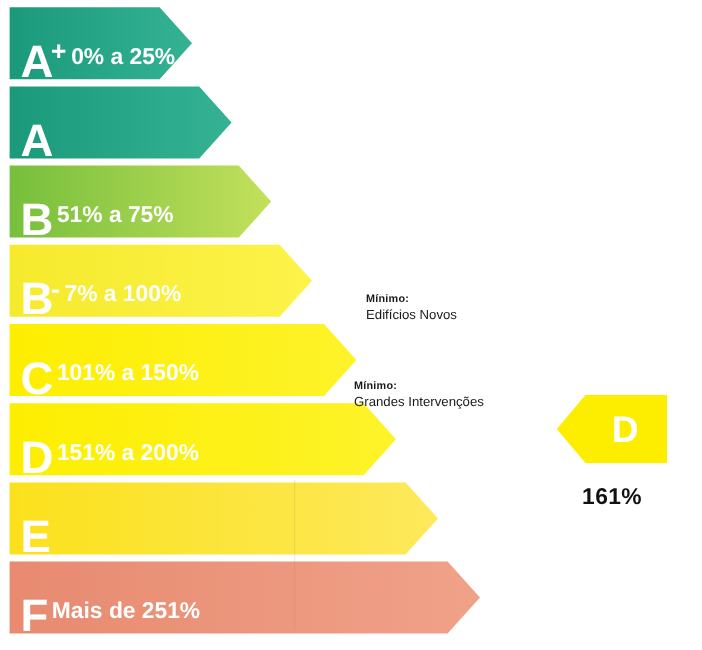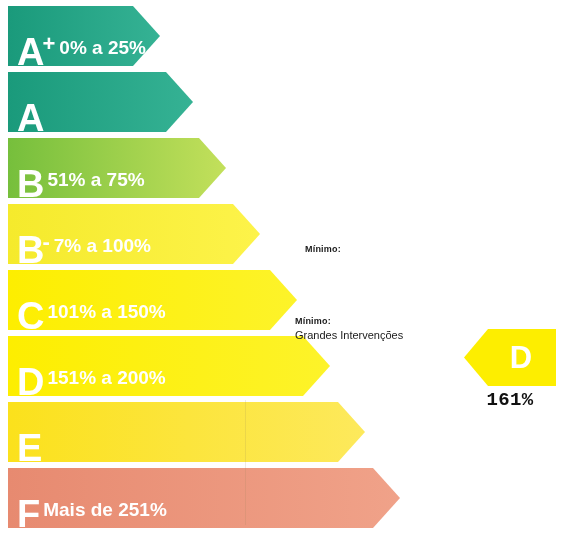--- a/index.html
+++ b/index.html
@@ -119,28 +119,27 @@
     align-items: center;
     justify-content: center;
     padding-left: 22px;
     box-sizing: border-box;
     color: #ffffff;
     font-size: 31px;
     font-weight: bold;
     line-height: 1;
   }
   .result-value {
-    margin-top: 3px;
+    margin-top: 18px;
     width: 92px;
     text-align: center;
     font-size: 19px;
     font-weight: bold;
     color: #111111;
     letter-spacing: 0.3px;
-    font-family: Liberation Mono, monospace;
   }
 
   
   .seam {
     position: absolute;
     top: 400px;
     left: 245px;
     width: 1px;
     height: 125px;
     background: rgba(150, 130, 90, 0.16);
@@ -277,20 +276,21 @@
         <span class="band-letter"><span>F</span><span class="sup"></span></span>
         <span class="band-range">Mais de 251%</span>
       </div>
     </div>
 
     <div class="seam"></div>
   </div>
 
   <div class="note" style="left:305px; top:243px; width:160px;">
     <span class="note-title">Mínimo:</span>
+    <span class="note-sub">Edifícios Novos</span>
   </div>
 
   <div class="note" style="left:295px; top:315px; width:170px;">
     <span class="note-title">Mínimo:</span>
     <span class="note-sub">Grandes Intervenções</span>
   </div>
 
   <div class="result" style="left:464px; top:329px;">
     <div class="result-badge">
       <svg viewBox="0 0 92 57" preserveAspectRatio="none">

